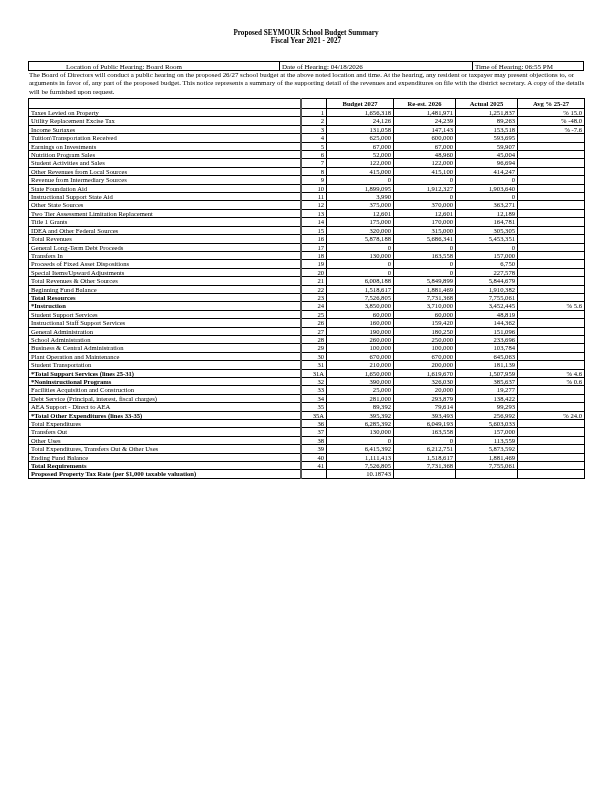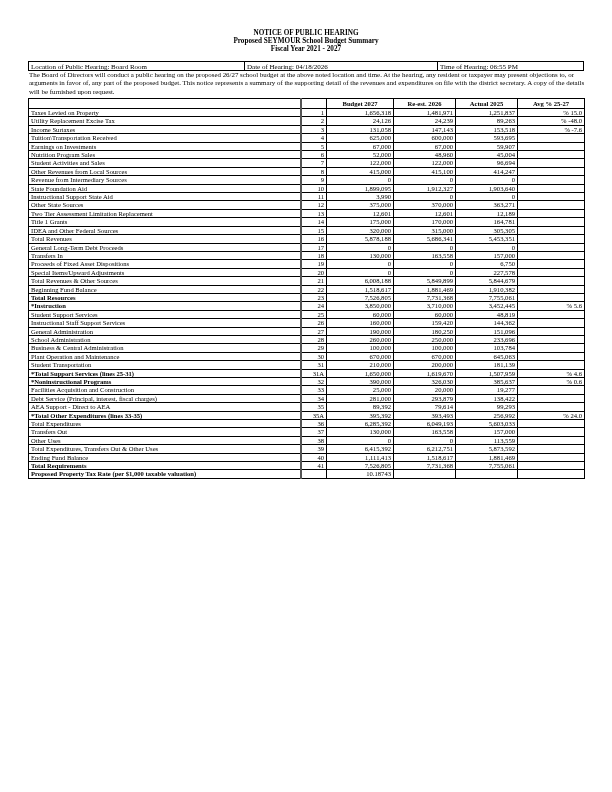--- a/index.html
+++ b/index.html
@@ -1,18 +1,18 @@
 <!DOCTYPE html>
 <html><head>
 <meta charset="utf-8">
 <style>
   html, body { margin: 0; padding: 0; background: #ffffff; }
   body { width: 612px; height: 792px; position: relative; font-family: "Liberation Serif", "DejaVu Serif", serif; color: #000; }
   .title-block { position: absolute; top: 29px; left: 0; width: 612px; text-align: center; font-weight: bold; font-size: 7.2px; line-height: 8px; }
-  .info-row { position: absolute; top: 61px; left: 28px; width: 556px; height: 10px; border: 1px solid #000; display: flex; font-size: 7px; line-height: 10px; box-sizing: border-box; }
+  .info-row { position: absolute; top: 61px; left: 28px; width: 556px; height: 10px; border: 1px solid #000; display: flex; font-size: 7px; line-height: 10px; box-sizing: border-box; padding-left: 35px; }
   .info-row > div { box-sizing: border-box; padding-left: 2px; white-space: nowrap; overflow: hidden; }
   .info-loc { width: 216px; border-right: 1px solid #000; }
   .info-date { width: 193px; border-right: 1px solid #000; }
   .info-time { flex: 1; }
   .notice { position: absolute; top: 71px; left: 29px; width: 556px; font-size: 6.9px; line-height: 8.3px; }
   table.budget { position: absolute; top: 98px; left: 28px; width: 556px; border-collapse: collapse; table-layout: fixed; font-size: 6.6px; }
   table.budget td, table.budget th { border: 1px solid #000; height: 7.4px; padding: 0 2px; line-height: 7.4px; white-space: nowrap; overflow: hidden; }
   table.budget th { font-weight: bold; text-align: center; height: 9px; line-height: 9px; }
   table.budget td.num { text-align: right; }
   table.budget td.line { text-align: right; border-left: 2px solid #555; }
@@ -22,21 +22,20 @@
   col.c-line { width: 26px; }
   col.c-budget { width: 67px; }
   col.c-reest { width: 62px; }
   col.c-actual { width: 62px; }
   col.c-avg { width: 67px; }
 </style>
 </head>
 <body>
 
 <div class="title-block">
-  <div>NOTICE OF PUBLIC HEARING</div>
   <div>Proposed SEYMOUR School Budget Summary</div>
   <div>Fiscal Year 2021 - 2027</div>
 </div>
 
 <div class="info-row">
   <div class="info-loc">Location of Public Hearing: Board Room</div>
   <div class="info-date">Date of Hearing: 04/18/2026</div>
   <div class="info-time">Time of Hearing: 06:55 PM</div>
 </div>
 

